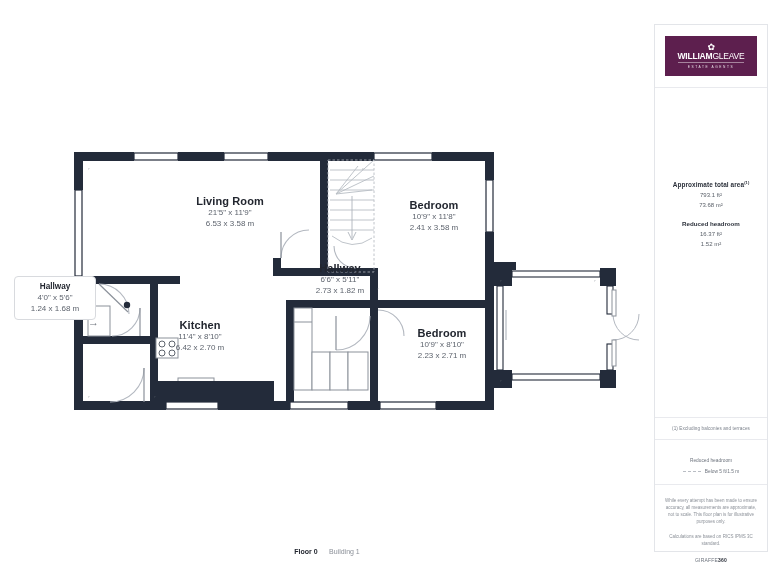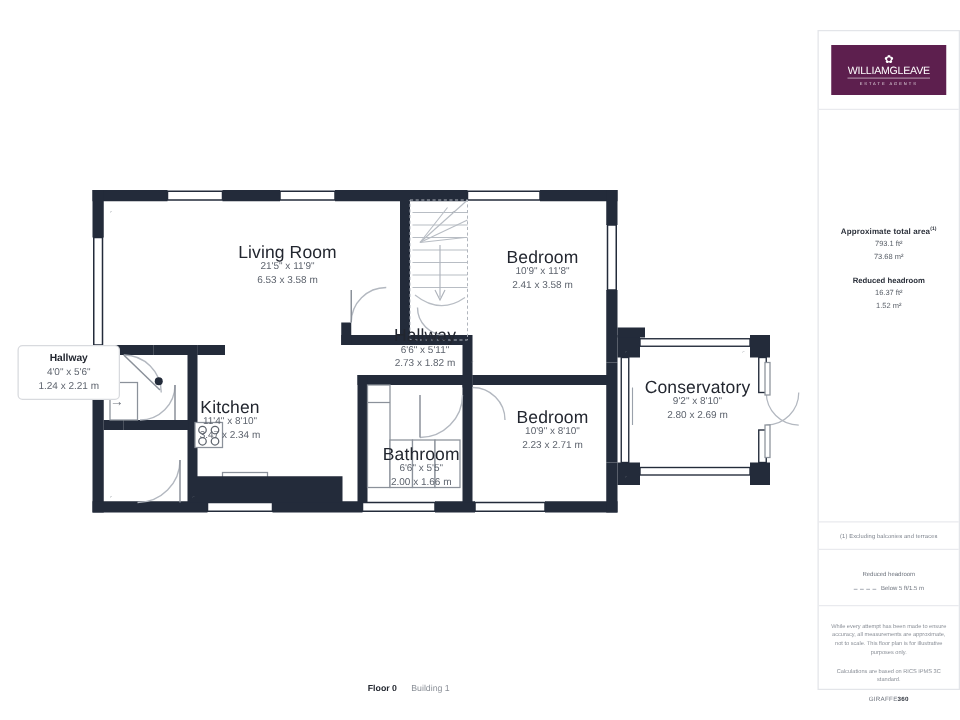--- a/index.html
+++ b/index.html
@@ -23,21 +23,21 @@
     border-bottom:1px solid #e9eaee;
   }
   .logo{
     width:92px;height:40px;background:#5d1f4e;
     display:flex;flex-direction:column;align-items:center;justify-content:center;
     color:#fff;
   }
   .logo-mark{font-size:9px;line-height:8px;letter-spacing:-.5px;}
   .logo-name{font-size:8.5px;line-height:10px;letter-spacing:-.2px;white-space:nowrap;}
   .logo-name b{font-weight:normal;}
-  .logo-name span{font-weight:400;margin-top:41px;}
+  .logo-name span{font-weight:700;margin-top:41px;}
   .logo-sub{
     font-size:3.2px;letter-spacing:1.6px;margin-top:1px;
     opacity:.85;white-space:nowrap;
   }
   .logo-rule{width:66px;height:1px;background:rgba(255,255,255,.45);margin:1px 0;}
 
   .panel-area{
     padding:92px 6px 0;text-align:center;
   }
   .area-title{font-size:6.4px;font-weight:bold;color:#2b303a;letter-spacing:.1px;}
@@ -72,21 +72,21 @@
   .disc-txt{font-size:4.5px;line-height:7px;color:#8b9098;}
   .disc-txt2{font-size:4.5px;line-height:7px;color:#8b9098;margin-top:8px;}
   .giraffe{font-size:5px;color:#6d737d;margin-top:10px;letter-spacing:.2px;}
   .giraffe b{color:#2b303a;font-weight:bold;}
 
   
   .plan{position:absolute;left:0;top:0;width:654px;height:576px;}
 
   
   .rlabel{position:absolute;text-align:center;white-space:nowrap;}
-  .rlabel .rname{font-size:14px;font-weight:normal;color:#22262f;letter-spacing:.1px;line-height:11px;}
+  .rlabel .rname{font-size:11px;font-weight:bold;color:#22262f;letter-spacing:.1px;line-height:11px;}
   .rlabel .rimp{font-size:8px;color:#5e646e;line-height:11px;}
   .rlabel .rmet{font-size:8px;color:#5e646e;line-height:11px;}
 
   
   .callout{
     position:absolute;left:14px;top:276px;width:82px;
     border:1px solid #d8dade;border-radius:4px;background:#fff;
     padding:4px 2px 5px;text-align:center;box-sizing:border-box;
   }
   .callout .rname{font-size:8.2px;font-weight:bold;color:#22262f;line-height:11px;}
@@ -283,48 +283,38 @@
     <div class="rimp">10'9" x 11'8"</div>
     <div class="rmet">2.41 x 3.58 m</div>
   </div>
 
   <div class="rlabel" style="left:285px;top:263px;width:110px;">
     <div class="rname">Hallway</div>
     <div class="rimp">6'6" x 5'11"</div>
     <div class="rmet">2.73 x 1.82 m</div>
   </div>
 
-  <div class="rlabel" style="left:124px;top:320px;width:120px;">
+  <div class="rlabel" style="left:140px;top:320px;width:120px;">
     <div class="rname">Kitchen</div>
     <div class="rimp">11'4" x 8'10"</div>
-    <div class="rmet">3.47 x 2.34 m</div>
-  </div>
-
-  <div class="rlabel" style="left:282px;top:358px;width:110px;">
-    <div class="rname">Bathroom</div>
-    <div class="rimp">6'6" x 5'5"</div>
-    <div class="rmet">2.00 x 1.66 m</div>
-  </div>
+    <div class="rmet">6.42 x 2.70 m</div>
+  </div>
+
 
   <div class="rlabel" style="left:382px;top:328px;width:120px;">
     <div class="rname">Bedroom</div>
     <div class="rimp">10'9" x 8'10"</div>
     <div class="rmet">2.23 x 2.71 m</div>
   </div>
 
-  <div class="rlabel" style="left:500px;top:304px;width:116px;">
-    <div class="rname">Conservatory</div>
-    <div class="rimp">9'2" x 8'10"</div>
-    <div class="rmet">2.80 x 2.69 m</div>
-  </div>
 
   <div class="callout">
     <div class="rname">Hallway</div>
     <div class="rimp">4'0" x 5'6"</div>
-    <div class="rmet">1.24 x 2.21 m</div>
+    <div class="rmet">1.24 x 1.68 m</div>
   </div>
   <div class="callout-arrow">→</div>
 
   <div class="footer">
     <b>Floor 0</b>
     <span>Building 1</span>
   </div>
 
   <div class="panel">
 

